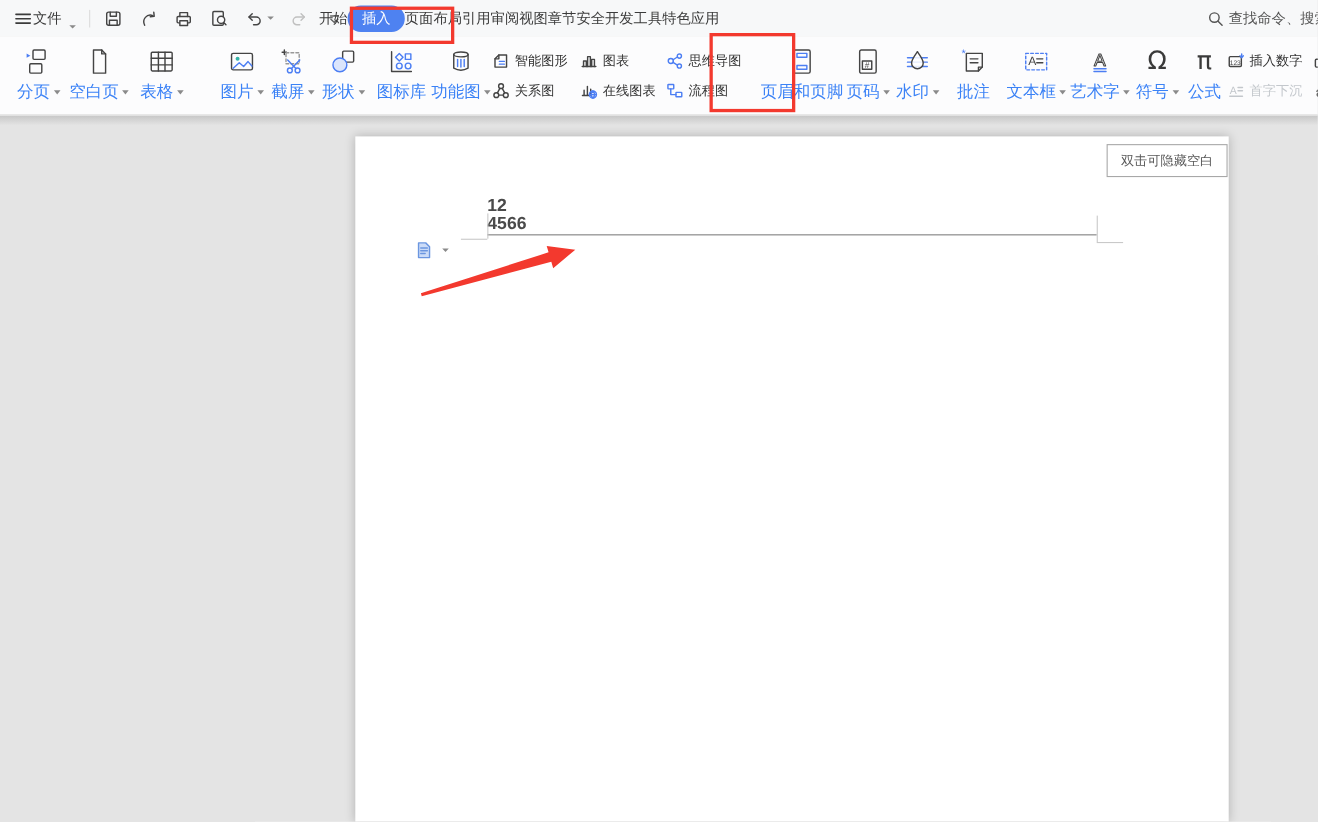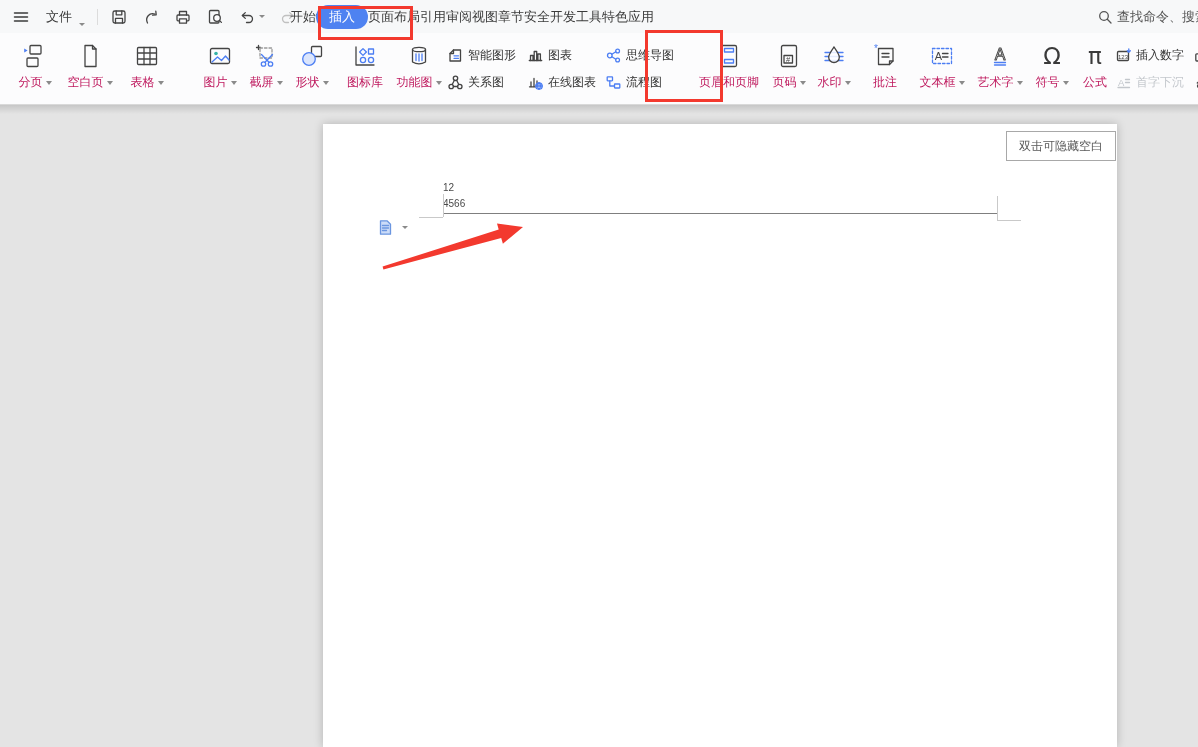--- a/index.html
+++ b/index.html
@@ -4,58 +4,58 @@
 <style>
   * { margin:0; padding:0; box-sizing:border-box; }
   html,body { width:1198px; height:747px; overflow:hidden; }
   body { font-family:"Liberation Sans","DejaVu Sans",sans-serif; background:#e4e4e4; position:relative; }
 
   
   #menubar { position:absolute; left:0; top:0; width:1198px; height:33px;
              background:#f7f8f9; display:flex; align-items:center; font-size:13px; color:#3b3b3b; z-index:2; }
   .mb-btn { display:flex; align-items:center; cursor:default; }
   #hamburger { margin-left:12px; }
-  #file-menu { margin-left:16px; gap:4px;align-items:flex-end; }
+  #file-menu { margin-left:0; gap:4px;align-items:flex-end; }
   .mb-sep { width:1px; height:16px; background:#dcdcdc; margin:0 10px 0 12px; }
   .qat { display:flex; align-items:center; gap:10px; }
   .qat-btn { display:flex; align-items:center; padding:2px; border-radius:3px; }
   .caret { display:inline-block; width:0; height:0; border-left:3.5px solid transparent;
            border-right:3.5px solid transparent; border-top:4px solid #8a8a8a; margin-left:3px; }
   .caret.sm { border-top-width:3.5px; }
   #tabs { position:absolute; left:290px; top:0; height:33px; display:flex; align-items:center; }
   .tab { padding:3px 0; white-space:nowrap; color:#3b3b3b; }
   .tab.active { background:#4e82f1; color:#fff; border-radius:13px; padding:3px 13px; }
   #search-box { position:absolute; left:1097px; top:0; height:33px; display:flex; align-items:center;
                 gap:4px; color:#555; font-size:13px; white-space:nowrap; }
 
   
   #ribbon { position:absolute; left:0; top:33px; width:1198px; height:72px; background:#fcfcfd;
             border-bottom:1px solid #d9d9d9; display:flex; align-items:stretch; padding-left:10px; z-index:2; }
   .rb-sep { width:1px; background:#e0e0e0; margin:8px 2px; }
   .rb-group { display:flex; align-items:stretch; }
   .rb-big { display:flex; flex-direction:column; align-items:center; justify-content:flex-start;
             padding-top:9px; height:71px; cursor:default; }
   .rb-big .ic { height:28px; display:flex; align-items:center; justify-content:center; }
-  .rb-big .lblrow { margin-top:4px; display:flex; align-items:center; font-size:12px; color:#be185d; white-space:nowrap; }
+  .rb-big .lblrow { margin-top:4px; display:flex; align-items:center; font-size:15px; color:#3b82f6; white-space:nowrap; }
   .rb-pair { display:flex; flex-direction:column; justify-content:center; gap:3px; height:71px; }
   .rb-small { display:flex; align-items:center; gap:4px; font-size:12px; color:#333; height:24px; white-space:nowrap; cursor:default; }
   .rb-small .ic { width:17px; height:17px; display:flex; align-items:center; justify-content:center; }
   .disabled, .disabled .lbl { color:#c3c7cc !important; }
   .glyph { font-family:"DejaVu Sans",sans-serif; color:#3a3a3a; font-weight:400; }
 
   
   #doc-area { position:absolute; left:0; top:105px; width:1198px; height:642px; background:#e4e4e4;text-align:center; }
   #doc-shadow { position:absolute; left:0; top:0; width:100%; height:9px;
                 background:linear-gradient(rgba(0,0,0,.13), rgba(0,0,0,0)); }
   #page { position:absolute; left:323px; top:19px; width:794px; height:623px; background:#fff;
           box-shadow:0 0 9px rgba(0,0,0,.22); }
   #hide-blank { position:absolute; left:683px; top:7px; width:110px; height:30px; background:#fff;
                 border:1px solid #a8a8a8; color:#595959; font-size:12px; display:flex;
                 align-items:center; justify-content:center; white-space:nowrap; }
-  .hdr-txt { position:absolute; left:120px; font-size:10px; color:#4a4a4a; line-height:14px; }
+  .hdr-txt { position:absolute; left:120px; font-size:16px; color:#4a4a4a; line-height:14px;font-weight:bold; }
   #hdr-line { position:absolute; left:120px; top:89px; width:554px; height:1px; background:#7f7f7f; }
   .crop { position:absolute; background:#c9c9c9; }
   #doc-page-icon { position:absolute; left:54px; top:95px; }
   #doc-page-caret { position:absolute; left:76px; top:102px; }
   #red-arrow-svg { position:absolute; left:0; top:0; width:794px; height:623px; pointer-events:none; }
 
   
   .hl-box { position:absolute; border:3px solid #f3392e; z-index:60; pointer-events:none; }
   #hl-box-1 { left:318px; top:6px; width:95px; height:34px; }
   #hl-box-2 { left:645px; top:30px; width:78px; height:72px; }

